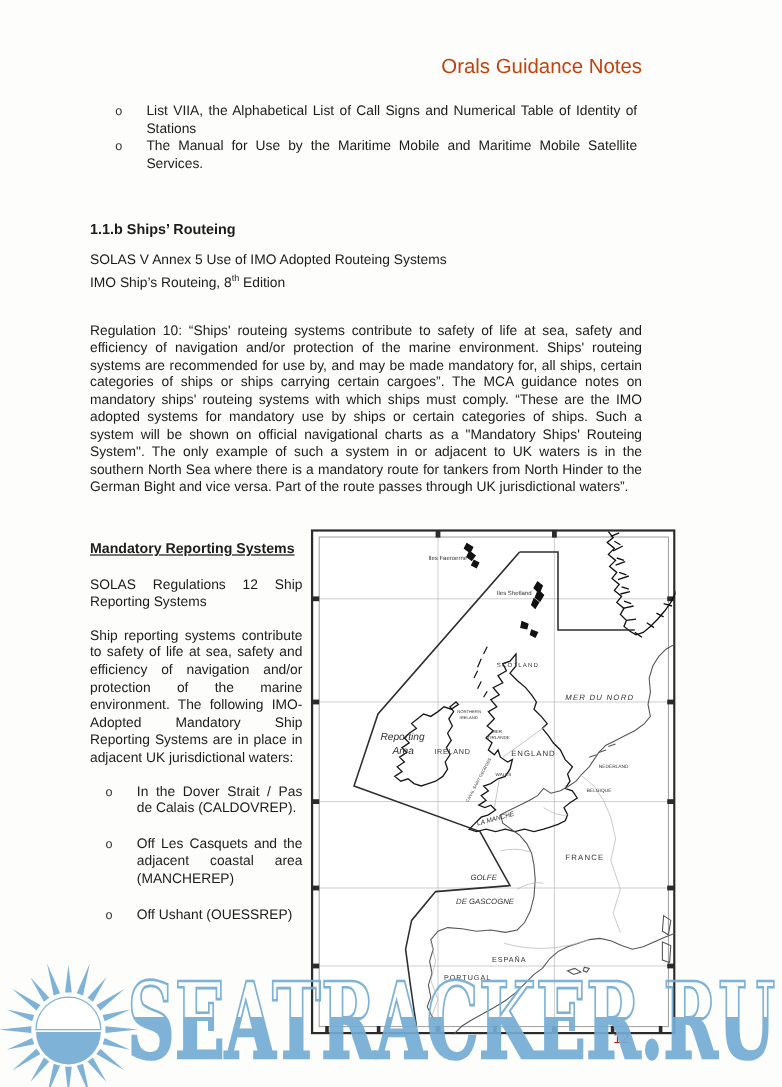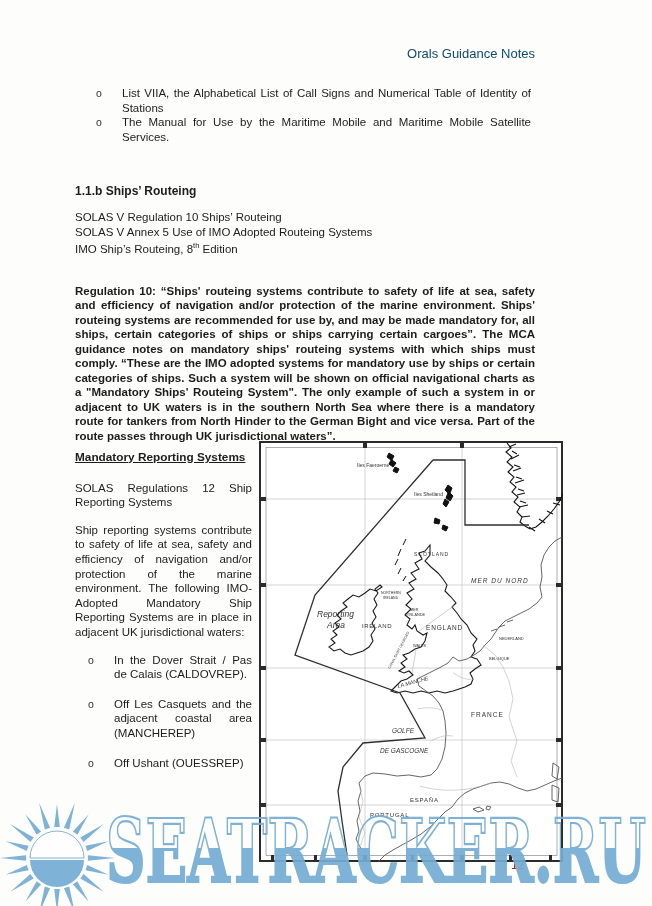--- a/index.html
+++ b/index.html
@@ -5,33 +5,33 @@
   html,body{margin:0;padding:0;}
   body{
     width:652px;height:906px;position:relative;overflow:hidden;
     background:#fdfdfc;
     font-family:"Liberation Sans","DejaVu Sans",sans-serif;
     color:#1c1c1c;
   }
   .abs{position:absolute;}
   .title{
     top:46px;left:0;width:535px;text-align:right;
-    font-size:13px;color:#0c4a6e;
+    font-size:17px;color:#c2410c;
   }
   .intro{top:86px;left:75px;width:456px;font-size:11.5px;line-height:14.6px;}
   .bullet-row{display:flex;align-items:flex-start;}
   .bullet-row .marker{
     width:26px;flex:0 0 26px;margin-left:21px;text-align:left;
     font-size:10.5px;color:#333;
   }
   .bullet-row .btext{flex:1;text-align:justify;}
   .heading{top:184px;left:75px;width:460px;font-size:12px;font-weight:bold;}
   .refs{top:210px;left:75px;width:460px;font-size:11.5px;line-height:14.6px;}
   sup{font-size:7.5px;}
-  .para{top:284px;left:75px;width:460px;font-size:11.5px;line-height:14.45px;text-align:justify;font-weight:bold;}
+  .para{top:269px;left:75px;width:460px;font-size:11.5px;line-height:14.45px;text-align:justify;}
   .leftcol{top:450px;left:75px;width:177px;font-size:11.5px;line-height:14.6px;}
   .leftcol .ul-head{
     font-size:11.8px;font-weight:bold;text-decoration:underline;
     margin-bottom:16px;white-space:nowrap;
   }
   .leftcol .refpara{text-align:justify;}
   .leftcol .colpara{margin-top:13px;text-align:justify;}
   .leftcol .col-bullets{margin-top:13px;}
   .leftcol .bullet-row{margin-bottom:15px;}
   .leftcol .bullet-row .marker{width:26px;flex:0 0 26px;margin-left:13px;}
@@ -51,21 +51,20 @@
     <span class="btext">List VIIA, the Alphabetical List of Call Signs and Numerical Table of Identity of Stations</span>
   </div>
   <div class="bullet-row">
     <span class="marker">o</span>
     <span class="btext">The Manual for Use by the Maritime Mobile and Maritime Mobile Satellite Services.</span>
   </div>
 </div>
 
 <div class="abs heading">1.1.b Ships’ Routeing</div>
 <div class="abs refs">
-  <div>SOLAS V Regulation 10 Ships’ Routeing</div>
   <div>SOLAS V Annex 5 Use of IMO Adopted Routeing Systems</div>
   <div><span>IMO Ship’s Routeing, 8</span><sup>th</sup><span> Edition</span></div>
 </div>
 
 <div class="abs para">Regulation 10: “Ships' routeing systems contribute to safety of life at sea, safety and efficiency of navigation and/or protection of the marine environment. Ships' routeing systems are recommended for use by, and may be made mandatory for, all ships, certain categories of ships or ships carrying certain cargoes”. The MCA guidance notes on mandatory ships' routeing systems with which ships must comply. “These are the IMO adopted systems for mandatory use by ships or certain categories of ships. Such a system will be shown on official navigational charts as a "Mandatory Ships' Routeing System". The only example of such a system in or adjacent to UK waters is in the southern North Sea where there is a mandatory route for tankers from North Hinder to the German Bight and vice versa. Part of the route passes through UK jurisdictional waters”.</div>
 
 <div class="abs leftcol">
   <div class="ul-head">Mandatory Reporting Systems</div>
   <div class="refpara">SOLAS Regulations 12 Ship Reporting Systems</div>
   <div class="colpara">Ship reporting systems contribute to safety of life at sea, safety and efficiency of navigation and/or protection of the marine environment. The following IMO-Adopted Mandatory Ship Reporting Systems are in place in adjacent UK jurisdictional waters:</div>

